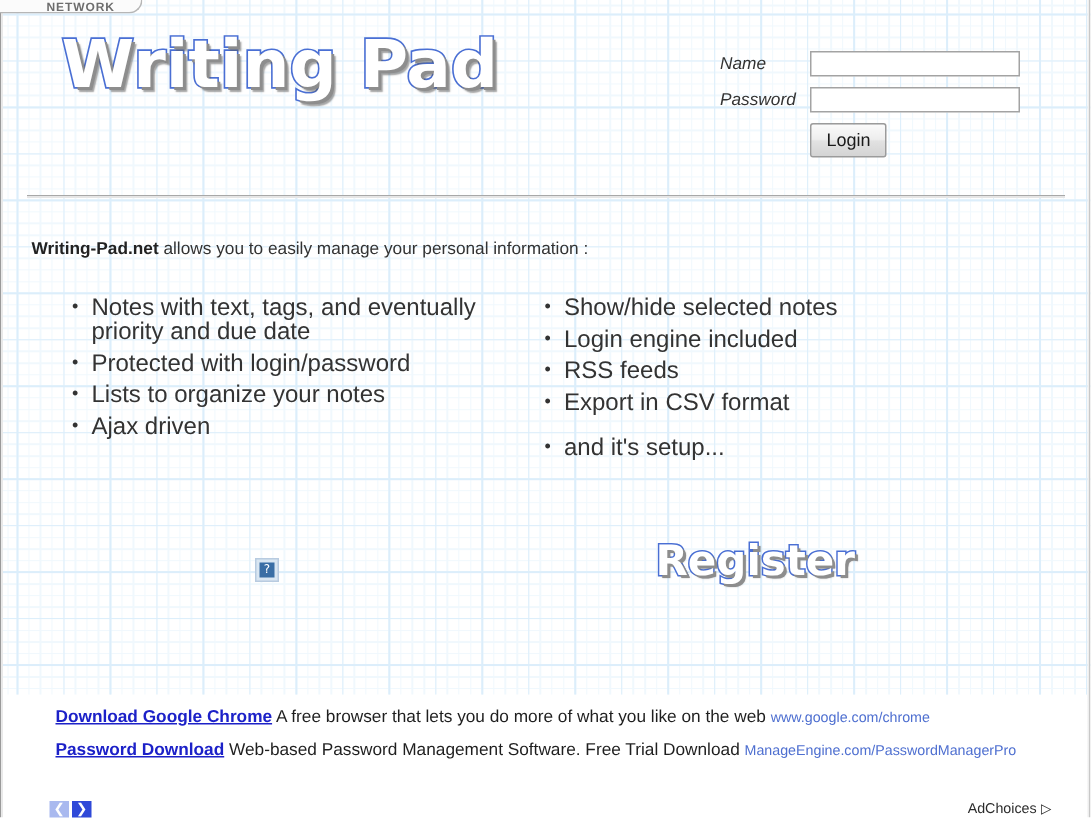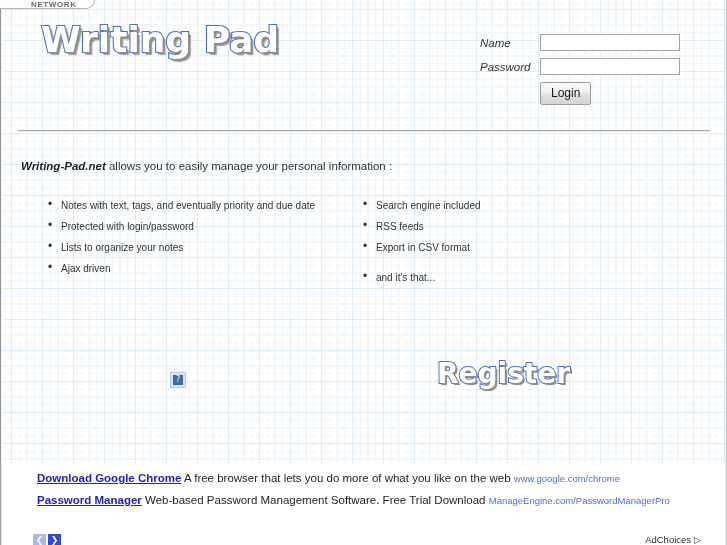--- a/index.html
+++ b/index.html
@@ -62,21 +62,21 @@
     letter-spacing: 0.6px;
     color: #6d6d6d;
     white-space: nowrap;
   }
 
   
   .logo-wp {
     position: absolute;
     left: 41px;
     top: 22px;
-    font-size: 36px;
+    font-size: 44px;
     font-weight: bold;
     font-family: "DejaVu Sans", sans-serif;
     letter-spacing: 0px;
     color: #ffffff;
     -webkit-text-stroke: 2.2px #4a6fd4;
     paint-order: stroke fill;
     text-shadow: 2px 2px 0 #8d8d8d, 3px 3px 1px rgba(90,90,90,0.55);
     white-space: nowrap;
     line-height: 1;
   }
@@ -145,34 +145,34 @@
 
   
   .intro {
     position: absolute;
     left: 21px;
     top: 160px;
     font-size: 11.5px;
     color: #333333;
     white-space: nowrap;
   }
-  .intro b { font-weight: bold; color: #222222; font-style: italic; }
+  .intro b { font-weight: bold; color: #222222; }
 
   
   .features { position: absolute; top: 198px; left: 0; width: 727px; }
   .col-left  { position: absolute; left: 43px;  width: 300px; }
   .col-right { position: absolute; left: 358px; width: 300px; }
   ul.feat {
     margin: 0;
     padding: 0 0 0 18px;
     list-style: none;
   }
   ul.feat li {
     position: relative;
-    font-size: 10px;
+    font-size: 16px;
     color: #333333;
     line-height: 15.5px;
     margin-bottom: 5.5px;
   }
   ul.feat li::before {
     content: "\2022";
     position: absolute;
     left: -13px;
     top: -1px;
     font-size: 12px;
@@ -314,45 +314,46 @@
     <div class="col-left">
       <ul class="feat">
         <li>Notes with text, tags, and eventually priority and due date</li>
         <li>Protected with login/password</li>
         <li>Lists to organize your notes</li>
         <li>Ajax driven</li>
       </ul>
     </div>
     <div class="col-right">
       <ul class="feat">
-        <li>Search engine included</li>
+        <li>Show/hide selected notes</li>
+        <li>Login engine included</li>
         <li>RSS feeds</li>
         <li>Export in CSV format</li>
-        <li class="spaced">and it's that...</li>
+        <li class="spaced">and it's setup...</li>
       </ul>
     </div>
   </div>
 
   <div class="broken-img">
     <div class="broken-img-inner">?</div>
   </div>
 
   <div class="logo-register">Register</div>
 
   <div class="ads">
 
     <div class="ad-row">
       <span class="ad-title">Download Google Chrome</span>
       <span class="ad-desc">A free browser that lets you do more of what you like on the web</span>
       <span class="ad-url">www.google.com/chrome</span>
     </div>
 
 
     <div class="ad-row">
-      <span class="ad-title">Password Manager</span>
+      <span class="ad-title">Password Download</span>
       <span class="ad-desc">Web-based Password Management Software. Free Trial Download</span>
       <span class="ad-url">ManageEngine.com/PasswordManagerPro</span>
     </div>
 
     <div class="ad-nav">
       <div class="arrow-btn arrow-prev">❮</div>
       <div class="arrow-btn arrow-next">❯</div>
     </div>
 
     <div class="adchoices">

